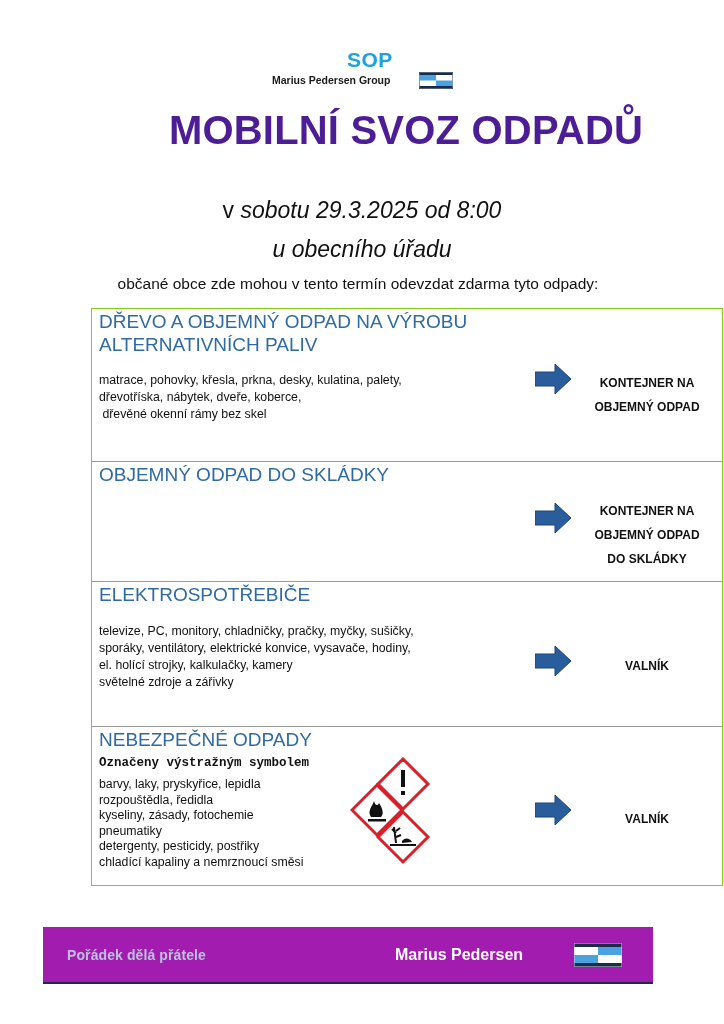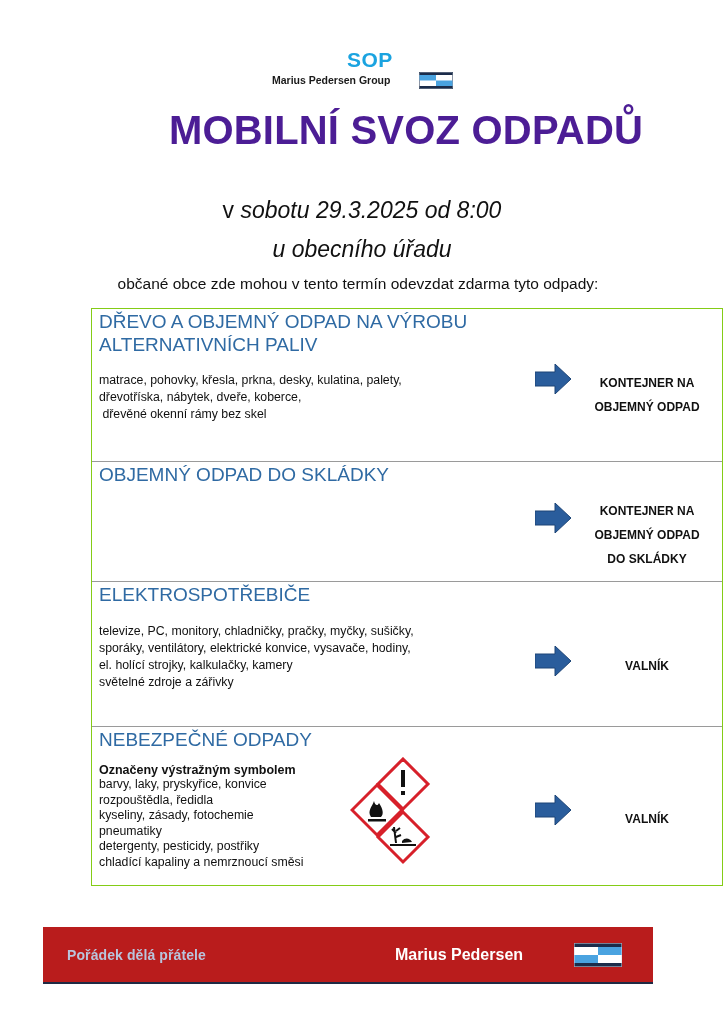--- a/index.html
+++ b/index.html
@@ -20,21 +20,21 @@
   .table { position: absolute; left: 43px; top: 308px; width: 632px; border: 1px solid #84cc16; margin-left: 48px; }
   .row { position: relative; border-bottom: 1px solid #9a9a9a; }
   .row:last-child { border-bottom: none; }
   .row-head { color: #2f6aa3; font-size: 19px; line-height: 23px; position: absolute; left: 7px; }
   .row-items { position: absolute; left: 7px; font-size: 12.3px; line-height: 17px; color: #111; white-space: pre; }
   .row-sub { position: absolute; left: 7px; font-size: 12.5px; font-weight: bold; color: #111; }
   .arrow { position: absolute; left: 443px; width: 36px; height: 30px; }
   .dest { position: absolute; left: 480px; width: 150px; text-align: center; font-weight: bold; font-size: 12px; line-height: 24px; color: #111; }
   .ghs { position: absolute; left: 258px; top: 30px; width: 82px; height: 110px; }
 
-  .footer { position: absolute; left: 43px; top: 927px; width: 610px; height: 57px; background: #b91c1c; border-bottom: 2px solid #1f2a44; }
+  .footer { position: absolute; left: 43px; top: 927px; width: 610px; height: 57px; background: #a21caf; border-bottom: 2px solid #1f2a44; }
   .footer-slogan { position: absolute; left: 24px; top: 20px; font-weight: bold; font-size: 14px; color: #b9c4dc; letter-spacing: 0.1px; }
   .footer-brand { position: absolute; left: 352px; top: 19px; font-weight: bold; font-size: 16px; color: #ffffff; }
   .footer-flag { position: absolute; left: 531px; top: 16px; width: 48px; height: 24px; }
 </style>
 </head>
 <body>
 
 <div class="logo">
   <div class="logo-sop">SOP</div>
   <div class="logo-group">Marius Pedersen Group</div>
@@ -86,22 +86,22 @@
 el. holící strojky, kalkulačky, kamery
 světelné zdroje a zářivky</div>
     <svg class="arrow" style="top:64px;" viewBox="0 0 36 30">
       <polygon points="0,8 20,8 20,0 36,15 20,30 20,22 0,22" fill="#2a5d9c" stroke="#1d4577" stroke-width="1"></polygon>
     </svg>
     <div class="dest" style="top:72px;">VALNÍK</div>
   </div>
 
   <div class="row" style="height:158px;">
     <div class="row-head" style="top:1px;">NEBEZPEČNÉ ODPADY</div>
-    <div class="row-sub" style="top:36px;">Označeny výstražným symbolem</div>
-    <div class="row-items" style="top:50px; line-height:15.5px;">barvy, laky, pryskyřice, konvice
+    <div class="row-sub" style="top:29px;font-family:Liberation Mono, monospace;">Označeny výstražným symbolem</div>
+    <div class="row-items" style="top:50px; line-height:15.5px;">barvy, laky, pryskyřice, lepidla
 rozpouštědla, ředidla
 kyseliny, zásady, fotochemie
 pneumatiky
 detergenty, pesticidy, postřiky
 chladící kapaliny a nemrznoucí směsi</div>
 
     <svg class="ghs" viewBox="0 0 82 110">
 
       <g>
         <polygon points="53,2 78,27 53,52 28,27" fill="#fff" stroke="#d7202a" stroke-width="3"></polygon>

